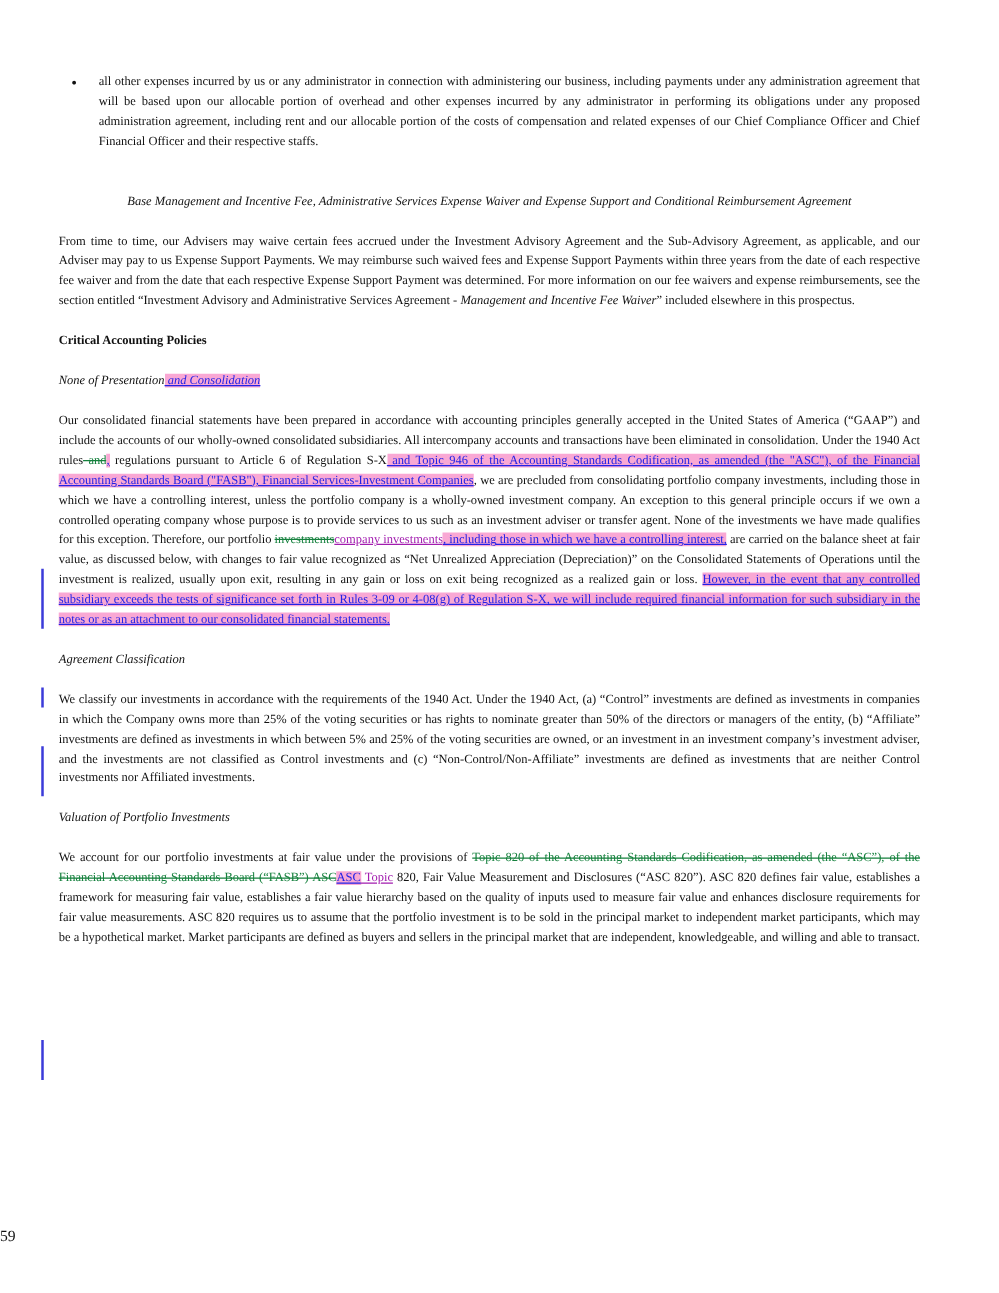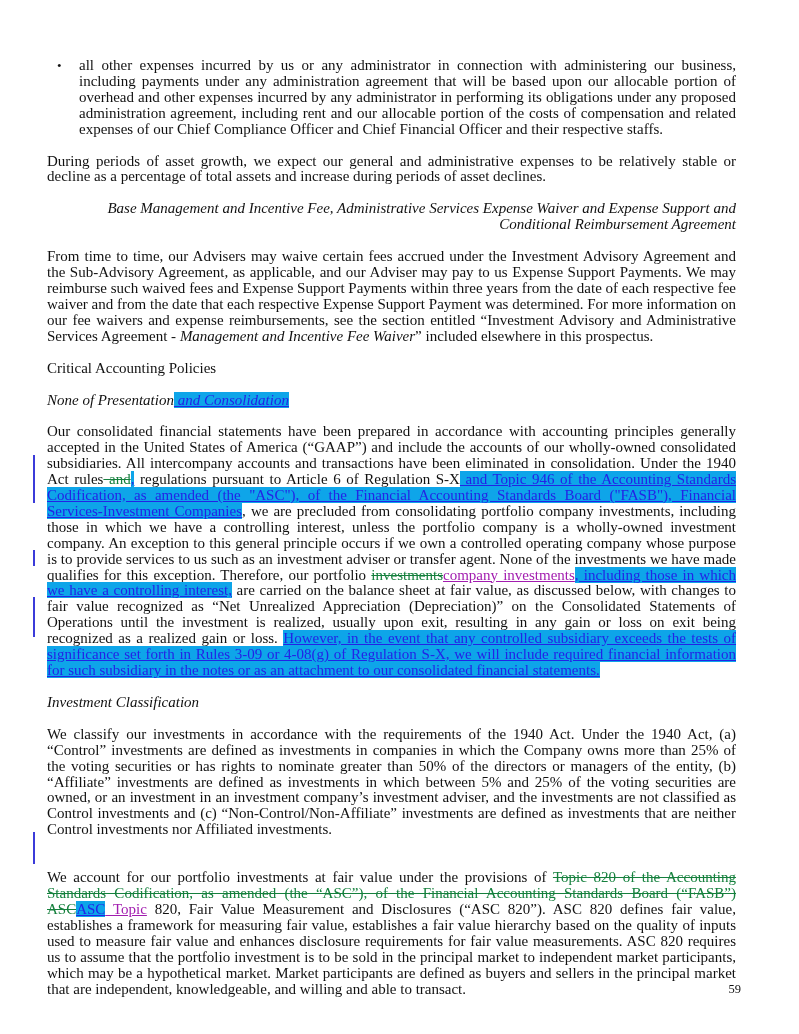--- a/index.html
+++ b/index.html
@@ -2,72 +2,72 @@
 <html><head>
   <meta charset="utf-8">
   <style>
     html, body { margin: 0; padding: 0; background: #ffffff; }
     body {
       width: 799px; height: 1034px; position: relative; overflow: hidden;
       font-family: "Liberation Serif", "DejaVu Serif", serif;
       color: #111;
     }
     .page { position: absolute; left: 47px; top: 58px; width: 689px; }
-    p { margin: 0; font-size: 15px; line-height: 15.9px; text-align: justify; }
+    p { margin: 0; font-size: 10px; line-height: 15.9px; text-align: justify; }
     .bullet-row { display: flex; }
     .bullet { width: 32px; flex: none; font-size: 13px; line-height: 15.9px; padding-left: 10px; box-sizing: border-box; }
     .bullet-text { flex: 1; }
     .gap { height: 16px; }
     .italic { font-style: italic; }
-    .bold { font-weight: normal; }
-    .ins { color: #2323e6; text-decoration: underline; background: #0ea5e9; }
+    .bold { font-weight: bold; }
+    .ins { color: #2323e6; text-decoration: underline; background: #f9a8d4; }
     .ins-nobg { color: #a21caf; text-decoration: underline; }
     .del { color: #15803d; text-decoration: line-through; }
     .changebar { position: absolute; left: 33px; width: 2px; background: #3b3bd9; }
-    .page-number { position: absolute; top: 982px; left: 0; width: 741px; text-align: right; font-size: 12.5px; }
+    .page-number { position: absolute; top: 982px; left: 0; width: 741px; text-align: left; font-size: 12.5px; }
   </style>
 </head>
 <body>
 
 <div class="changebar" style="top:455px;height:48px;"></div>
 <div class="changebar" style="top:550px;height:16px;"></div>
 <div class="changebar" style="top:597px;height:40px;"></div>
 <div class="changebar" style="top:832px;height:32px;"></div>
 
 <div class="page">
 
   <div class="bullet-row">
     <span class="bullet">•</span>
     <p class="bullet-text">all other expenses incurred by us or any administrator in connection with administering our business, including payments under any administration agreement that will be based upon our allocable portion of overhead and other expenses incurred by any administrator in performing its obligations under any proposed administration agreement, including rent and our allocable portion of the costs of compensation and related expenses of our Chief Compliance Officer and Chief Financial Officer and their respective staffs.</p>
   </div>
 
   <div class="gap"></div>
-  <p>During periods of asset growth, we expect our general and administrative expenses to be relatively stable or decline as a percentage of total assets and increase during periods of asset declines.</p>
 
   <div class="gap"></div>
-  <p class="italic" style="text-align:right;">Base Management and Incentive Fee, Administrative Services Expense Waiver and Expense Support and Conditional Reimbursement Agreement</p>
+  <p class="italic" style="text-align:center;">Base Management and Incentive Fee, Administrative Services Expense Waiver and Expense Support and Conditional Reimbursement Agreement</p>
 
   <div class="gap"></div>
   <p><span>From time to time, our Advisers may waive certain fees accrued under the Investment Advisory Agreement and the Sub-Advisory Agreement, as applicable, and our Adviser may pay to us Expense Support Payments. We may reimburse such waived fees and Expense Support Payments within three years from the date of each respective fee waiver and from the date that each respective Expense Support Payment was determined. For more information on our fee waivers and expense reimbursements, see the section entitled “Investment Advisory and Administrative Services Agreement - </span><span class="italic">Management and Incentive Fee Waiver</span><span>” included elsewhere in this prospectus.</span></p>
 
   <div class="gap"></div>
   <p class="bold">Critical Accounting Policies</p>
 
   <div class="gap"></div>
   <p class="italic"><span>None of Presentation</span><span class="ins"> and Consolidation</span></p>
 
   <div class="gap"></div>
   <p><span>Our consolidated financial statements have been prepared in accordance with accounting principles generally accepted in the United States of America (“GAAP”) and include the accounts of our wholly-owned consolidated subsidiaries. All intercompany accounts and transactions have been eliminated in consolidation. Under the 1940 Act rules</span><span class="del"> and</span><span class="ins">,</span><span> regulations pursuant to Article 6 of Regulation S-X</span><span class="ins"> and Topic 946 of the Accounting Standards Codification, as amended (the "ASC"), of the Financial Accounting Standards Board ("FASB"), Financial Services-Investment Companies</span><span>, we are precluded from consolidating portfolio company investments, including those in which we have a controlling interest, unless the portfolio company is a wholly-owned investment company. An exception to this general principle occurs if we own a controlled operating company whose purpose is to provide services to us such as an investment adviser or transfer agent. None of the investments we have made qualifies for this exception. Therefore, our portfolio </span><span class="del">investments</span><span class="ins-nobg">company investments</span><span class="ins">, including those in which we have a controlling interest,</span><span> are carried on the balance sheet at fair value, as discussed below, with changes to fair value recognized as “Net Unrealized Appreciation (Depreciation)” on the Consolidated Statements of Operations until the investment is realized, usually upon exit, resulting in any gain or loss on exit being recognized as a realized gain or loss. </span><span class="ins"> However, in the event that any controlled subsidiary exceeds the tests of significance set forth in Rules 3-09 or 4-08(g) of Regulation S-X, we will include required financial information for such subsidiary in the notes or as an attachment to our consolidated financial statements.</span></p>
 
   <div class="gap"></div>
-  <p class="italic">Investment Classification</p>
+  <p class="italic">Agreement Classification</p>
 
   <div class="gap"></div>
   <p>We classify our investments in accordance with the requirements of the 1940 Act. Under the 1940 Act, (a) “Control” investments are defined as investments in companies in which the Company owns more than 25% of the voting securities or has rights to nominate greater than 50% of the directors or managers of the entity, (b) “Affiliate” investments are defined as investments in which between 5% and 25% of the voting securities are owned, or an investment in an investment company’s investment adviser, and the investments are not classified as Control investments and (c) “Non-Control/Non-Affiliate” investments are defined as investments that are neither Control investments nor Affiliated investments.</p>
 
   <div class="gap"></div>
+  <p class="italic">Valuation of Portfolio Investments</p>
 
   <div class="gap"></div>
   <p><span>We account for our portfolio investments at fair value under the provisions of </span><span class="del">Topic 820 of the Accounting Standards Codification, as amended (the “ASC”), of the Financial Accounting Standards Board (“FASB”) ASC</span><span class="ins">ASC</span><span class="ins-nobg"> Topic</span><span> 820, Fair Value Measurement and Disclosures (“ASC 820”). ASC 820 defines fair value, establishes a framework for measuring fair value, establishes a fair value hierarchy based on the quality of inputs used to measure fair value and enhances disclosure requirements for fair value measurements. ASC 820 requires us to assume that the portfolio investment is to be sold in the principal market to independent market participants, which may be a hypothetical market. Market participants are defined as buyers and sellers in the principal market that are independent, knowledgeable, and willing and able to transact.</span></p>
 
 </div>
 
 <div class="page-number">59</div>
 
 </body></html>

